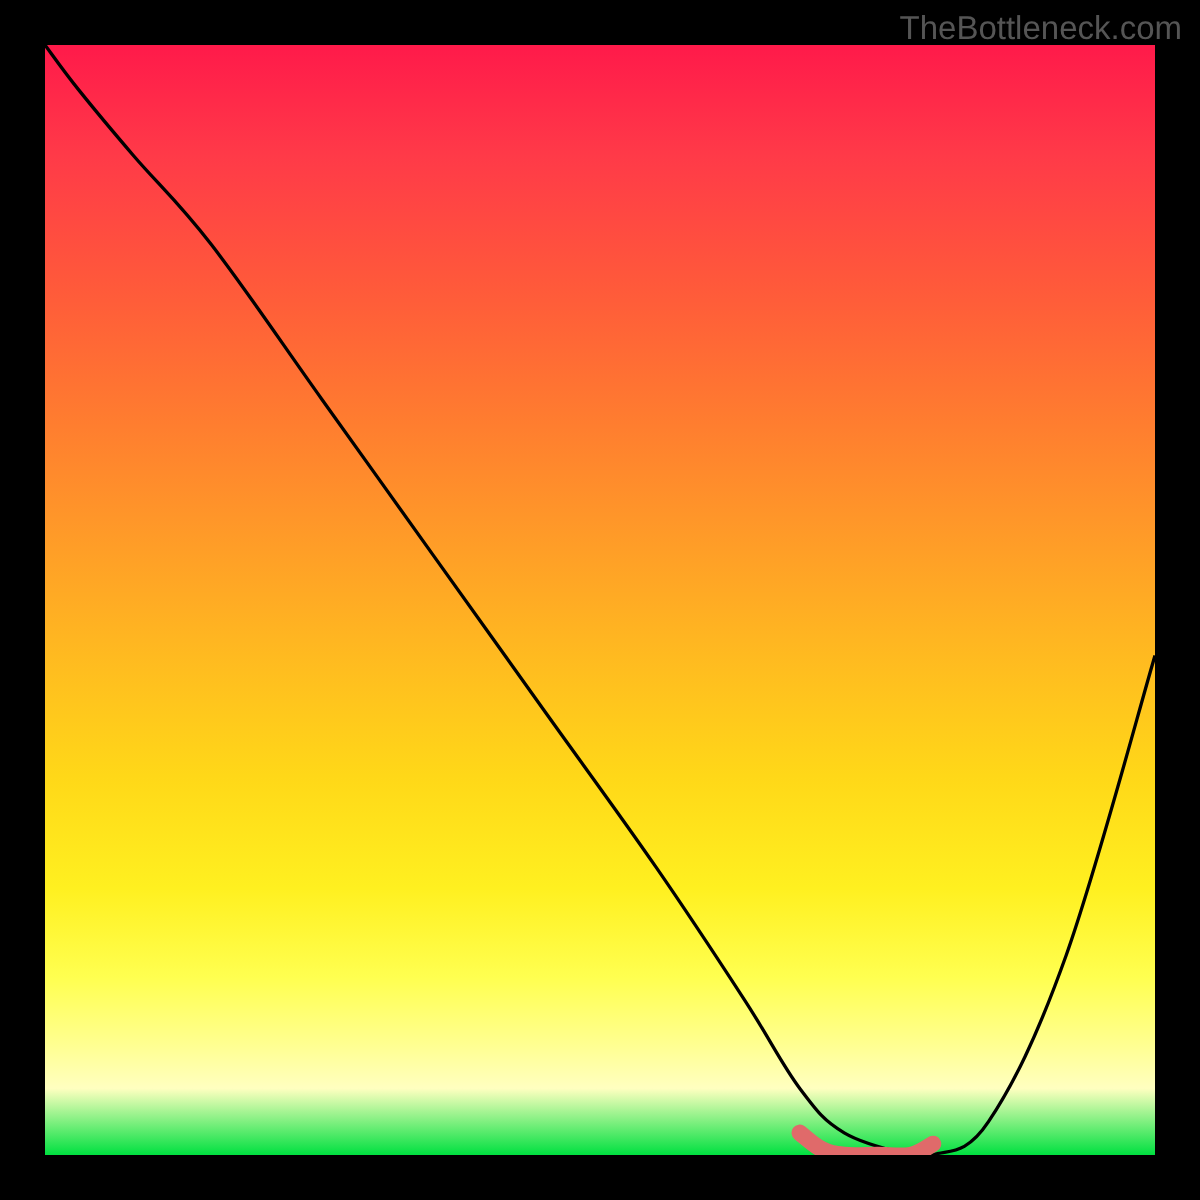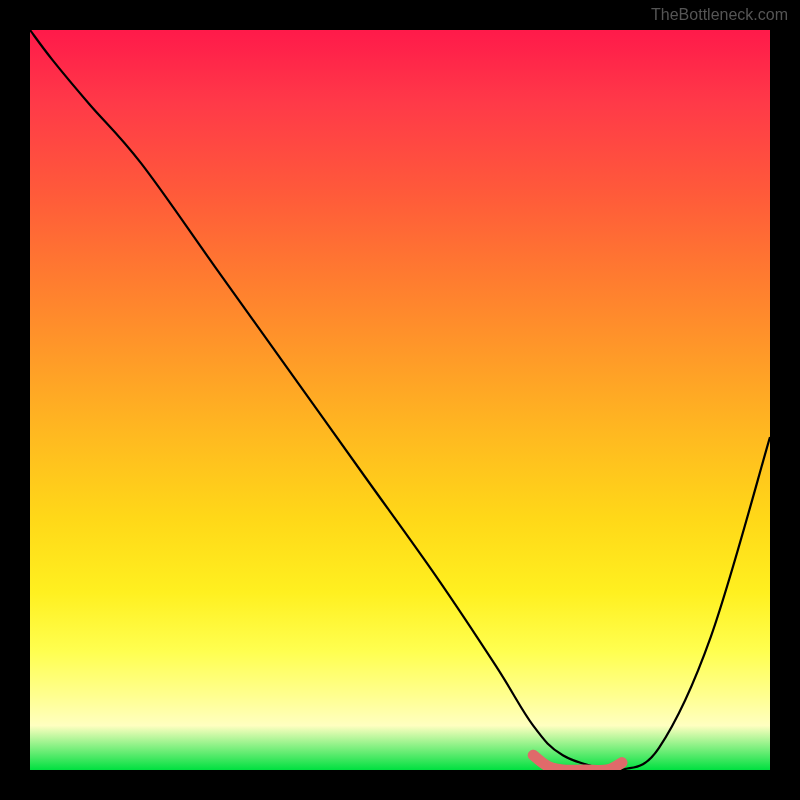--- a/index.html
+++ b/index.html
@@ -9,21 +9,21 @@
     background: #000;
     position: relative;
     font-family: Arial, sans-serif;
     overflow: hidden;
   }
   .attribution {
     position: absolute;
     top: 6px;
     right: 12px;
     color: #555;
-    font-size: 16px;
+    font-size: 22px;
     font-weight: 500;
     z-index: 10;
   }
   .chart-area {
     position: absolute;
     left: 30px;
     top: 30px;
     width: 740px;
     height: 740px;
     overflow: hidden;

